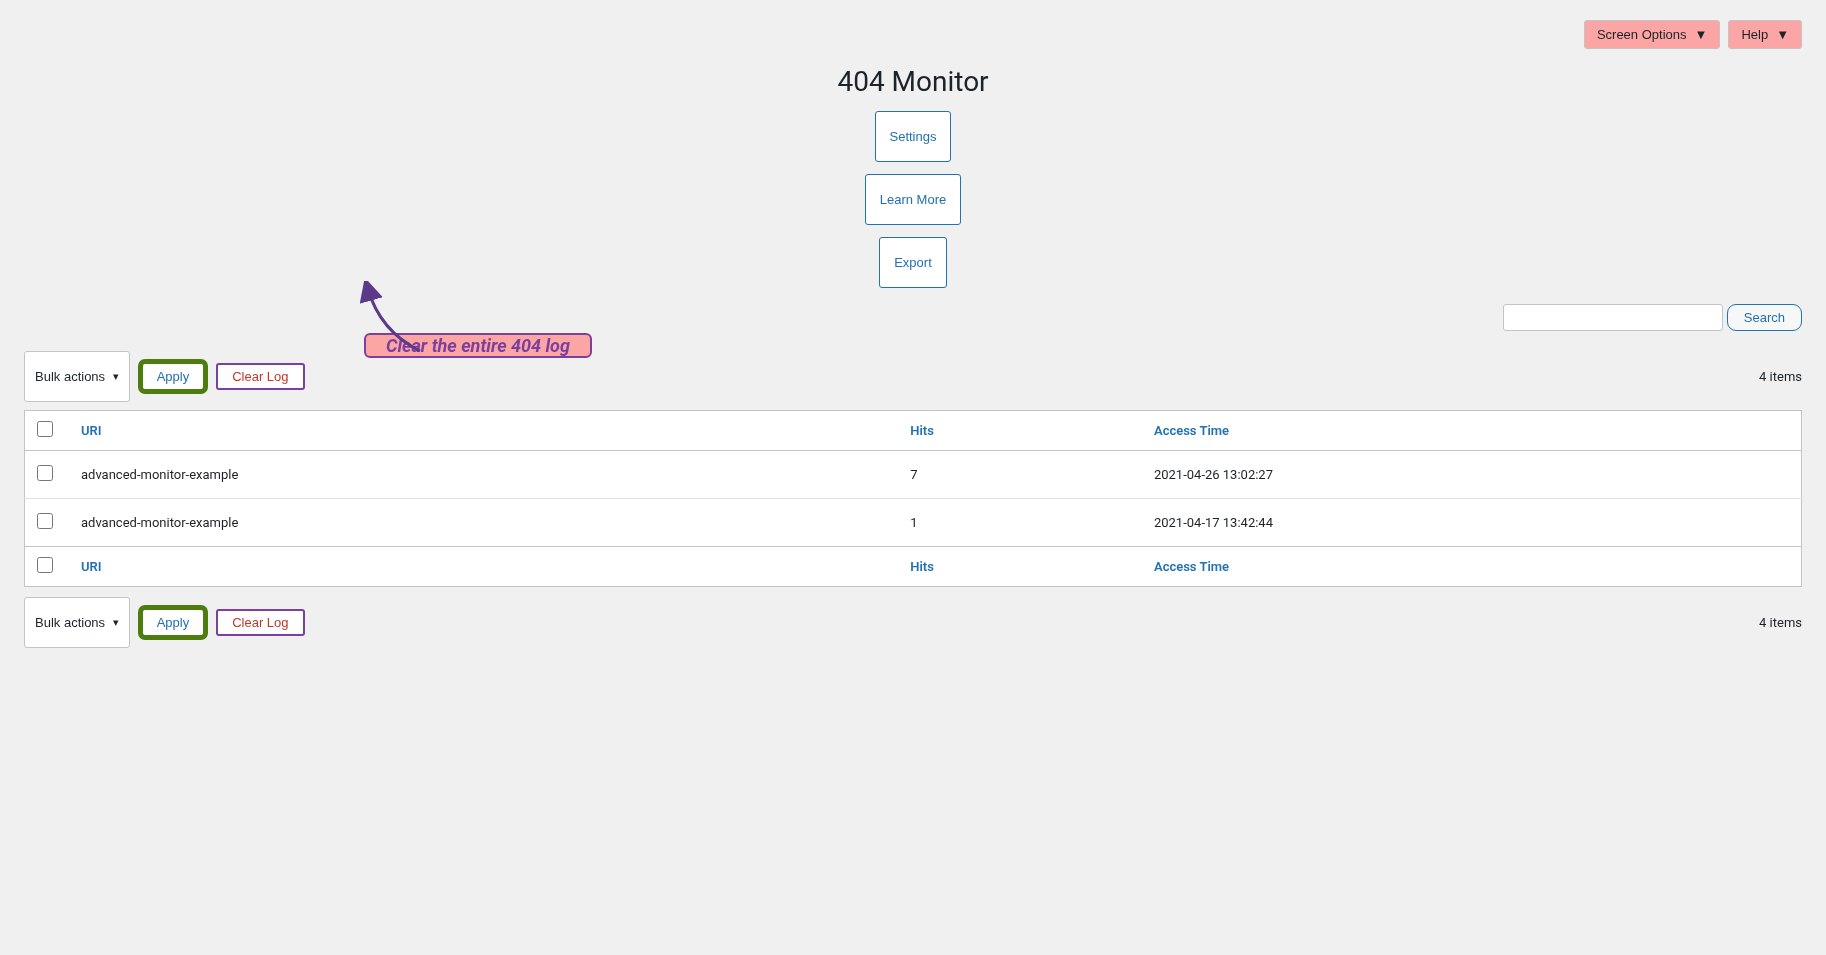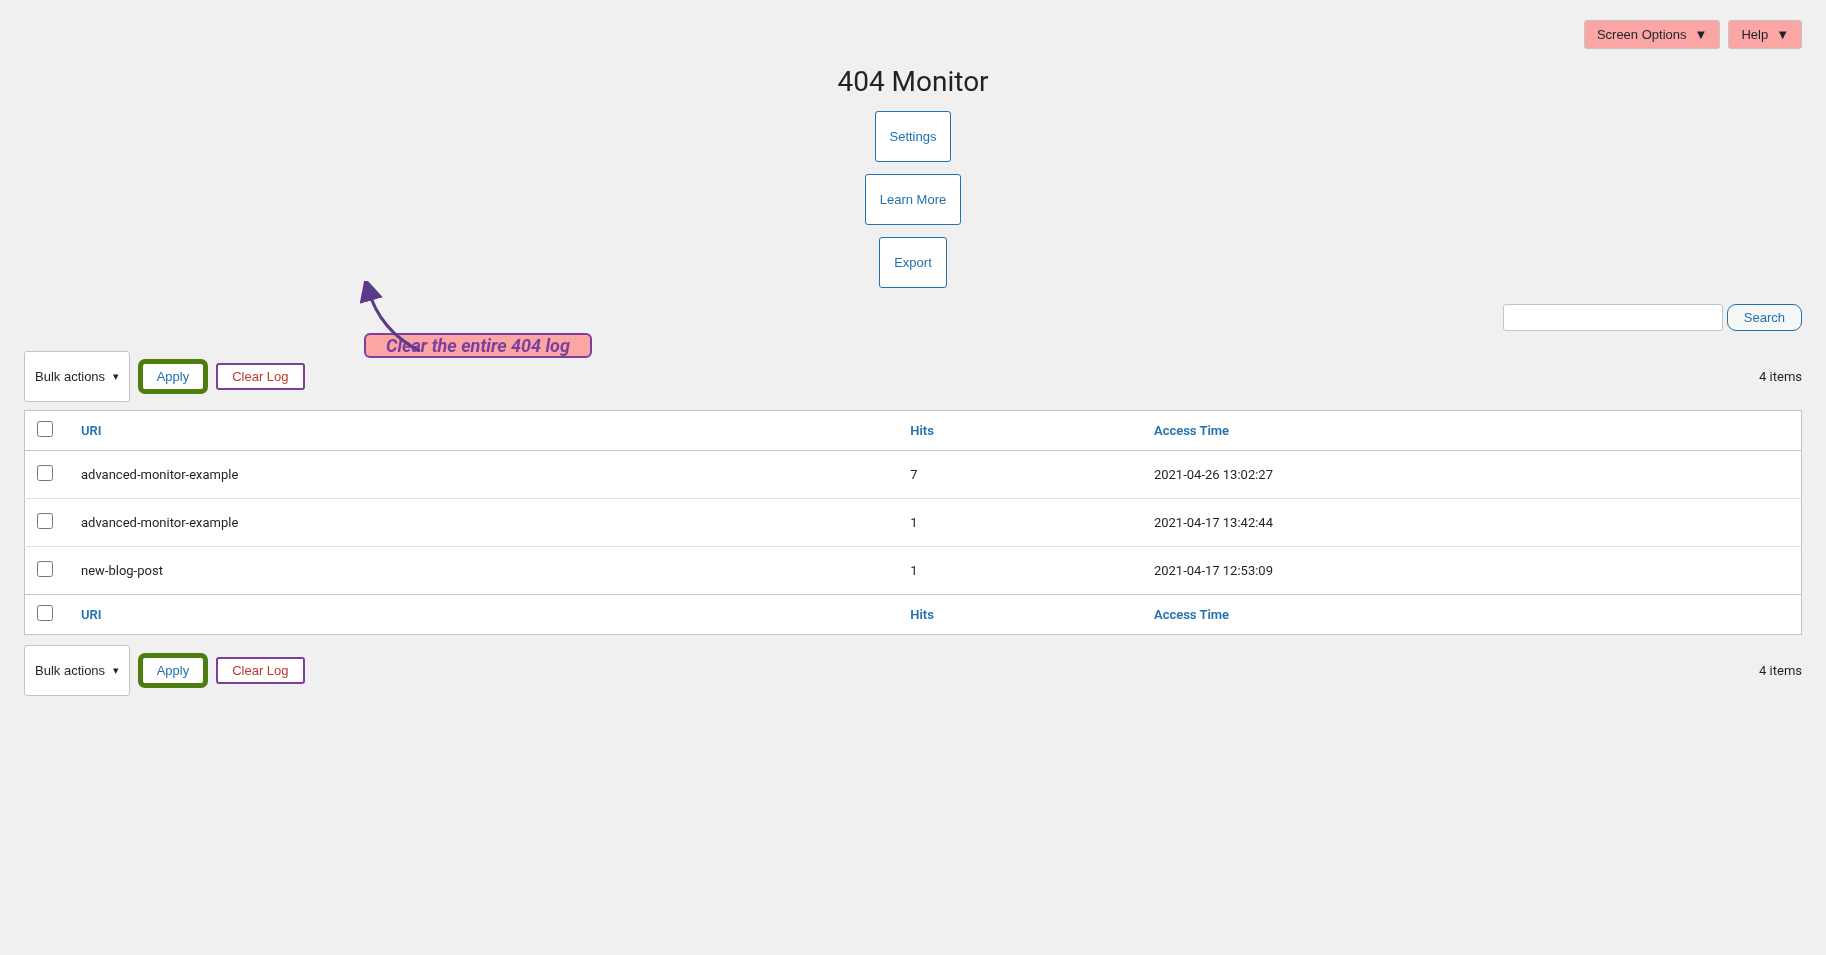--- a/index.html
+++ b/index.html
@@ -303,28 +303,20 @@
       <td>2021-04-26 13:02:27</td>
     </tr>
       <tr>
       <td class="col-checkbox">
         <input type="checkbox" class="checkbox" style="">
       </td>
       <td>advanced-monitor-example</td>
       <td>1</td>
       <td>2021-04-17 13:42:44</td>
     </tr>
-      <tr>
-      <td class="col-checkbox">
-        <input type="checkbox" class="checkbox" style="">
-      </td>
-      <td>new-blog-post</td>
-      <td>1</td>
-      <td>2021-04-17 12:53:09</td>
-    </tr>
     </tbody>
   <tfoot>
     <tr>
       <th class="col-checkbox">
         <input type="checkbox" class="checkbox" style="">
       </th>
       <th>URI</th>
       <th>Hits</th>
       <th>Access Time</th>
     </tr>

